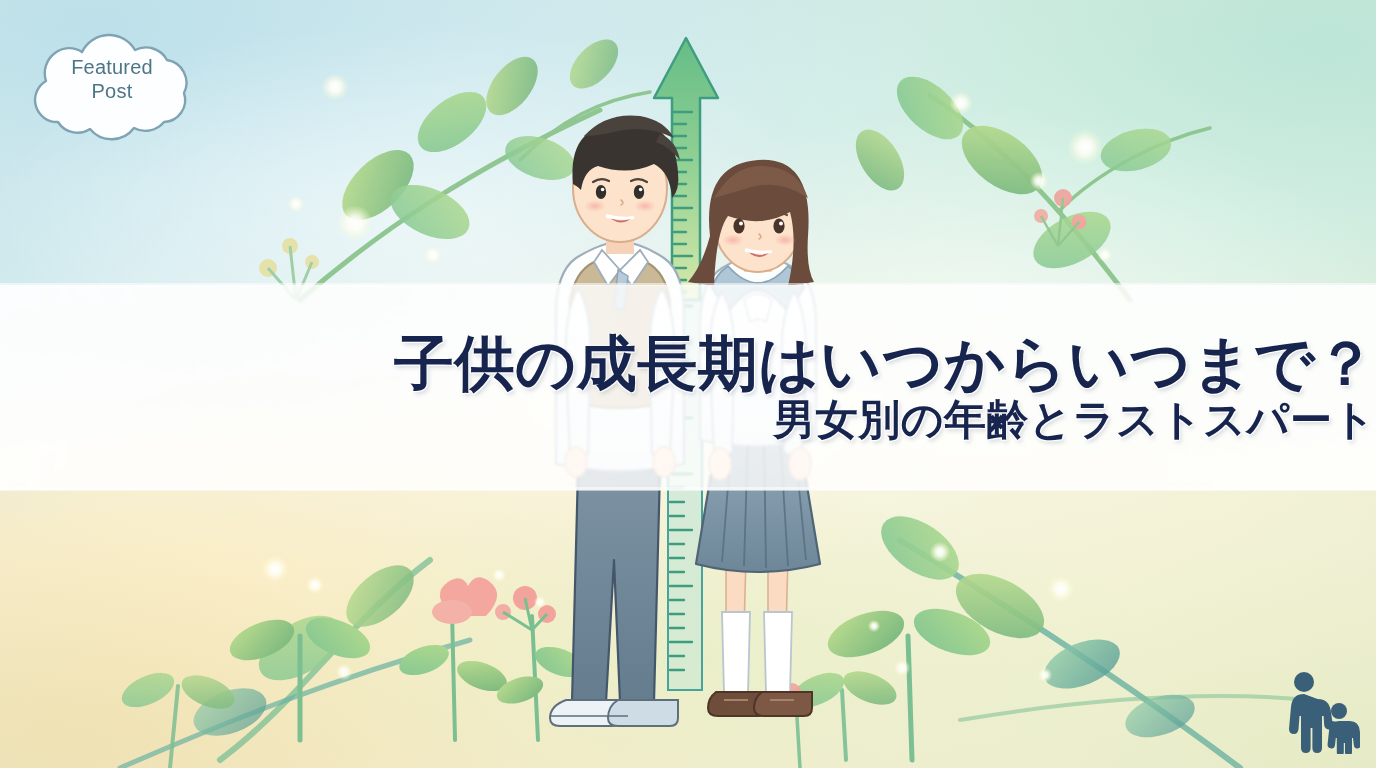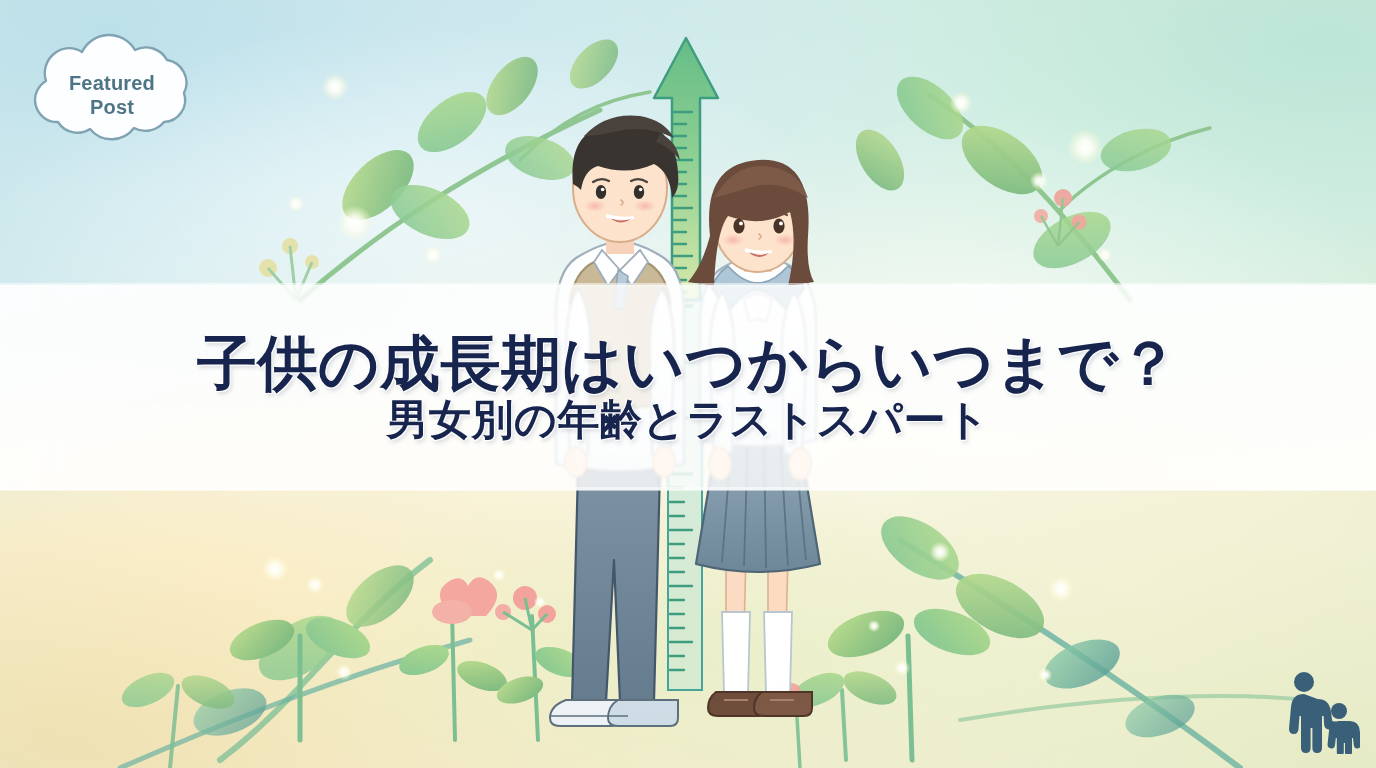--- a/index.html
+++ b/index.html
@@ -42,44 +42,44 @@
        rgba(255,255,255,.90) 0%,
        rgba(255,255,255,.84) 18%,
        rgba(255,255,255,.80) 50%,
        rgba(255,255,255,.84) 82%,
        rgba(255,255,255,.90) 100%);
     backdrop-filter:blur(1px);}
   .band-top{position:absolute;left:0;top:283px;width:1376px;height:3px;background:rgba(255,255,255,.55);}
   .band-bot{position:absolute;left:0;top:487px;width:1376px;height:4px;background:rgba(255,255,255,.5);}
 
   .title{position:absolute;left:0;top:285px;width:1376px;height:205px;
-    display:flex;flex-direction:column;align-items:center;justify-content:center;
+    display:flex;flex-direction:column;align-items:flex-end;justify-content:center;
     gap:2px;}
   .tline{
     font-family:"DejaVu Sans","Liberation Sans",sans-serif;
     font-weight:700;
     font-size:60px;
     line-height:1.06;
     letter-spacing:.5px;
     color:#17254e;
     white-space:nowrap;
     text-shadow:
       0 0 3px rgba(255,255,255,.95),
       1px 1px 0 rgba(255,255,255,.9),
       -1px 1px 0 rgba(255,255,255,.9),
       2px 3px 4px rgba(120,130,150,.30);
   }
   .tline.l1{font-size:60px;}
   .tline.l2{font-size:42px;}
 
   
   .badge{position:absolute;left:12px;top:18px;width:200px;height:126px;}
-  .badge-text{position:absolute;left:0;top:16px;width:200px;height:126px;
+  .badge-text{position:absolute;left:0;top:0;width:200px;height:126px;
     display:flex;flex-direction:column;align-items:center;justify-content:center;
-    color:#4e7585;font-size:20px;font-weight:700;line-height:1.22;
+    color:#4e7585;font-size:20px;font-weight:400;line-height:1.22;
     letter-spacing:.2px;text-align:left;padding-bottom:4px;}
 
   
   .pc-icon{position:absolute;right:16px;bottom:14px;width:82px;height:86px;}
 </style>
 </head>
 <body>
 
 <div id="stage">
 

